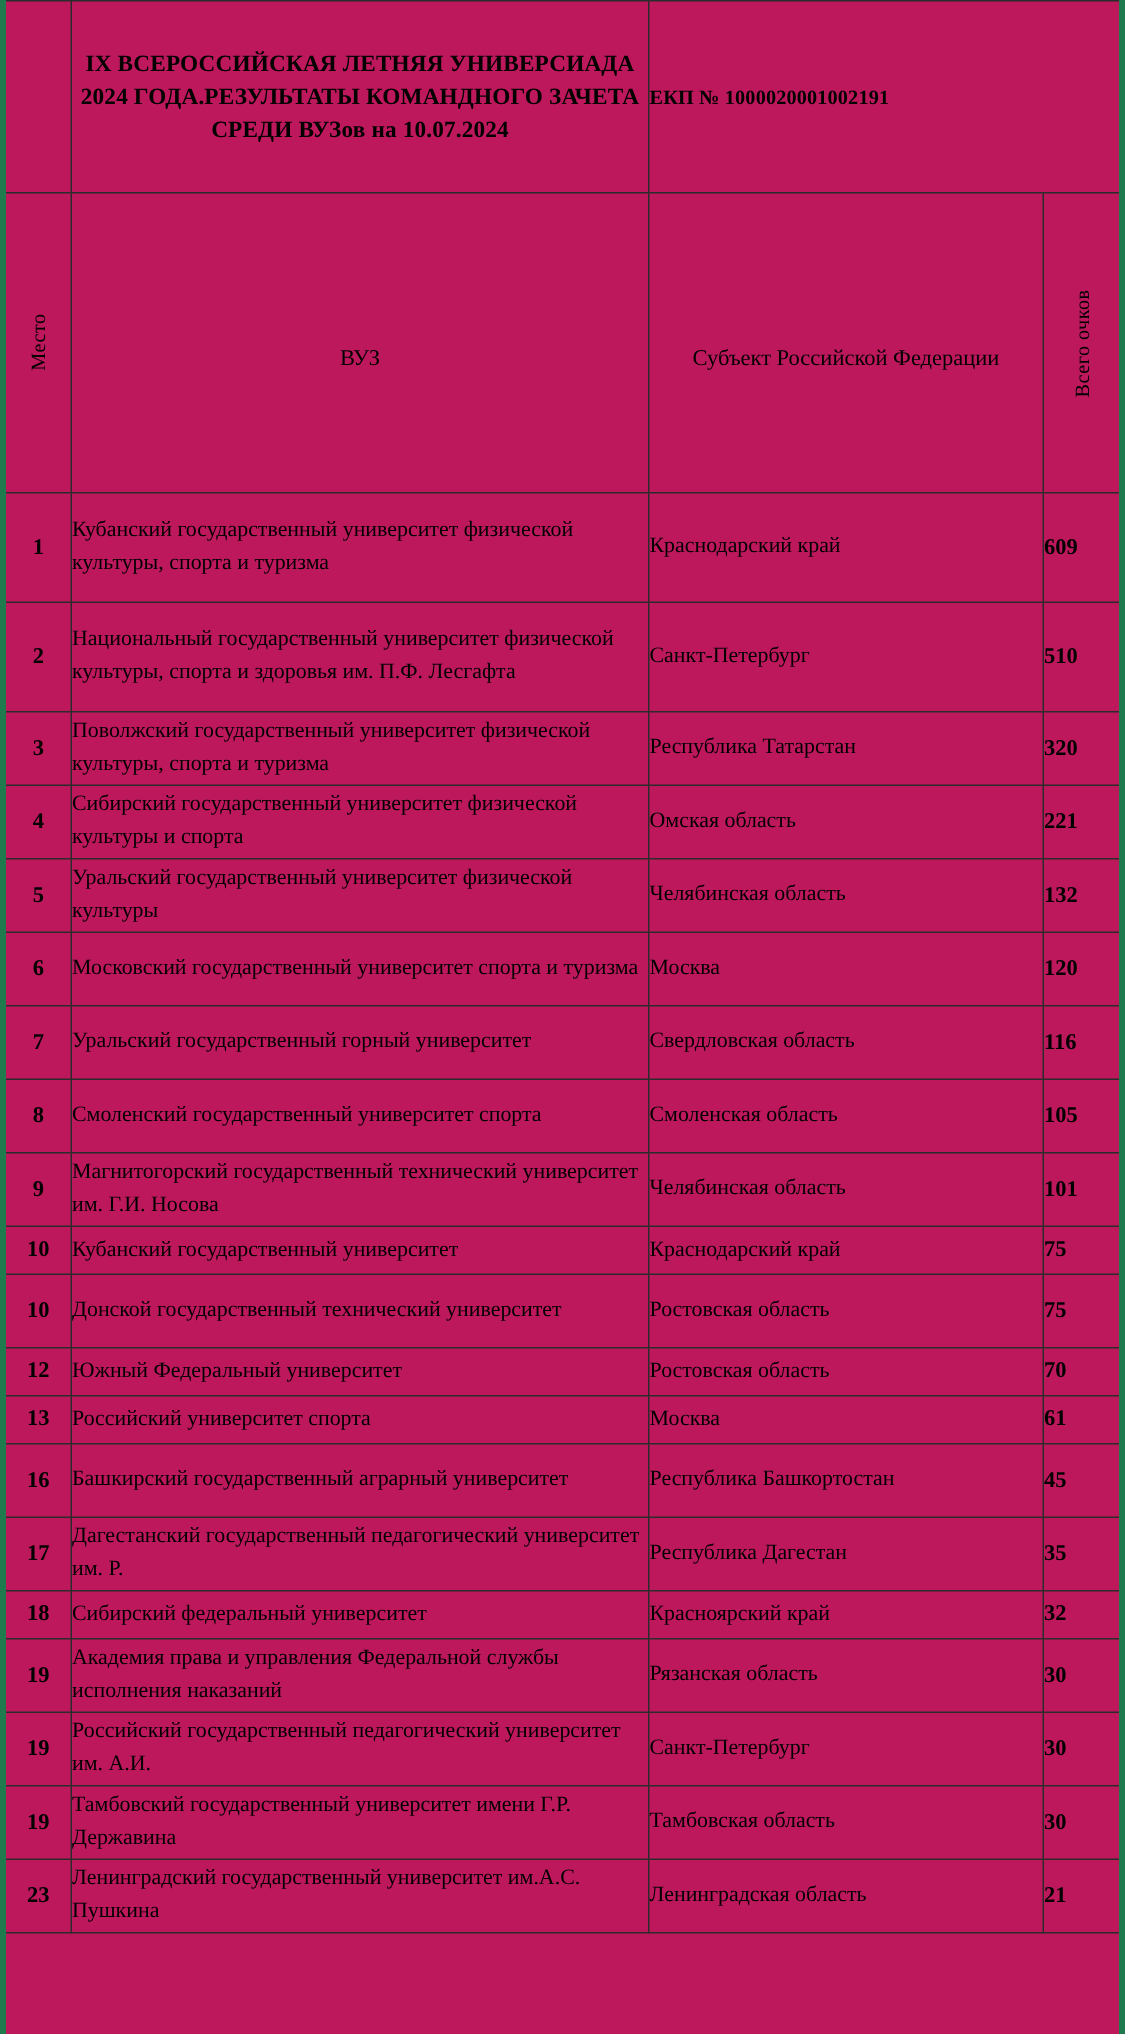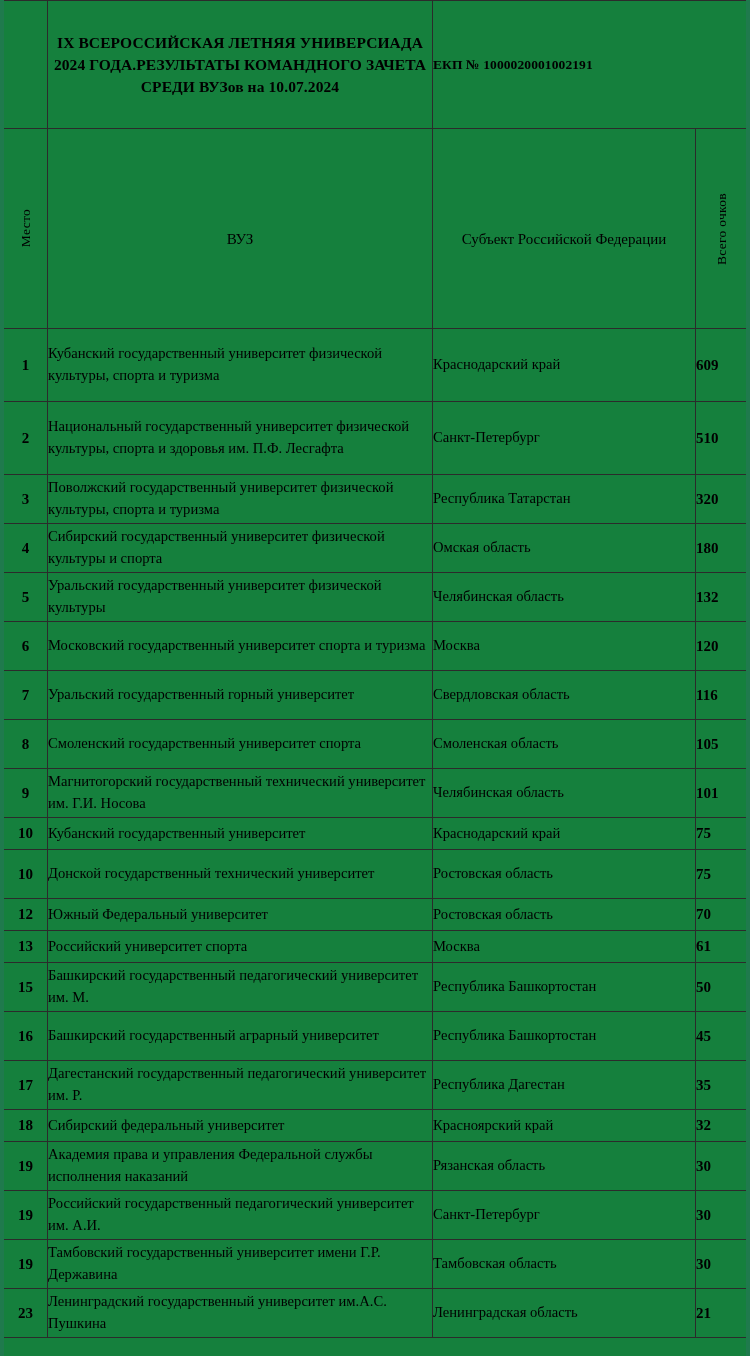--- a/index.html
+++ b/index.html
@@ -29,21 +29,21 @@
   }
   .edge-strip.left  { left: 0; }
   .edge-strip.right { right: 0; }
 
   .sheet {
     position: absolute;
     left: 3px;
     top: 0;
     width: 744px;
     height: 1356px;
-    background: #15803d;
+    background: #be185d;
   }
 
   table.grid {
     width: 744px;
     border-collapse: collapse;
     table-layout: fixed;
   }
 
   table.grid td {
     border: 1px solid #2b2b2b;
@@ -195,21 +195,21 @@
         <tr class="r-mid">
           <td class="cell-rank">3</td>
           <td class="cell-uni">Поволжский государственный университет физической культуры, спорта и туризма</td>
           <td class="cell-region">Республика Татарстан</td>
           <td class="cell-score">320</td>
         </tr>
         <tr class="r-mid">
           <td class="cell-rank">4</td>
           <td class="cell-uni">Сибирский государственный университет физической культуры и спорта</td>
           <td class="cell-region">Омская область</td>
-          <td class="cell-score">180</td>
+          <td class="cell-score">221</td>
         </tr>
         <tr class="r-mid">
           <td class="cell-rank">5</td>
           <td class="cell-uni">Уральский государственный университет физической культуры</td>
           <td class="cell-region">Челябинская область</td>
           <td class="cell-score">132</td>
         </tr>
         <tr class="r-mid">
           <td class="cell-rank">6</td>
           <td class="cell-uni">Московский государственный университет спорта и туризма</td>
@@ -252,26 +252,20 @@
           <td class="cell-region">Ростовская область</td>
           <td class="cell-score">70</td>
         </tr>
         <tr class="r-short">
           <td class="cell-rank">13</td>
           <td class="cell-uni">Российский университет спорта</td>
           <td class="cell-region">Москва</td>
           <td class="cell-score">61</td>
         </tr>
         <tr class="r-mid">
-          <td class="cell-rank">15</td>
-          <td class="cell-uni">Башкирский государственный педагогический университет им. М.</td>
-          <td class="cell-region">Республика Башкортостан</td>
-          <td class="cell-score">50</td>
-        </tr>
-        <tr class="r-mid">
           <td class="cell-rank">16</td>
           <td class="cell-uni">Башкирский государственный аграрный университет</td>
           <td class="cell-region">Республика Башкортостан</td>
           <td class="cell-score">45</td>
         </tr>
         <tr class="r-mid">
           <td class="cell-rank">17</td>
           <td class="cell-uni">Дагестанский государственный педагогический университет им. Р.</td>
           <td class="cell-region">Республика Дагестан</td>
           <td class="cell-score">35</td>

